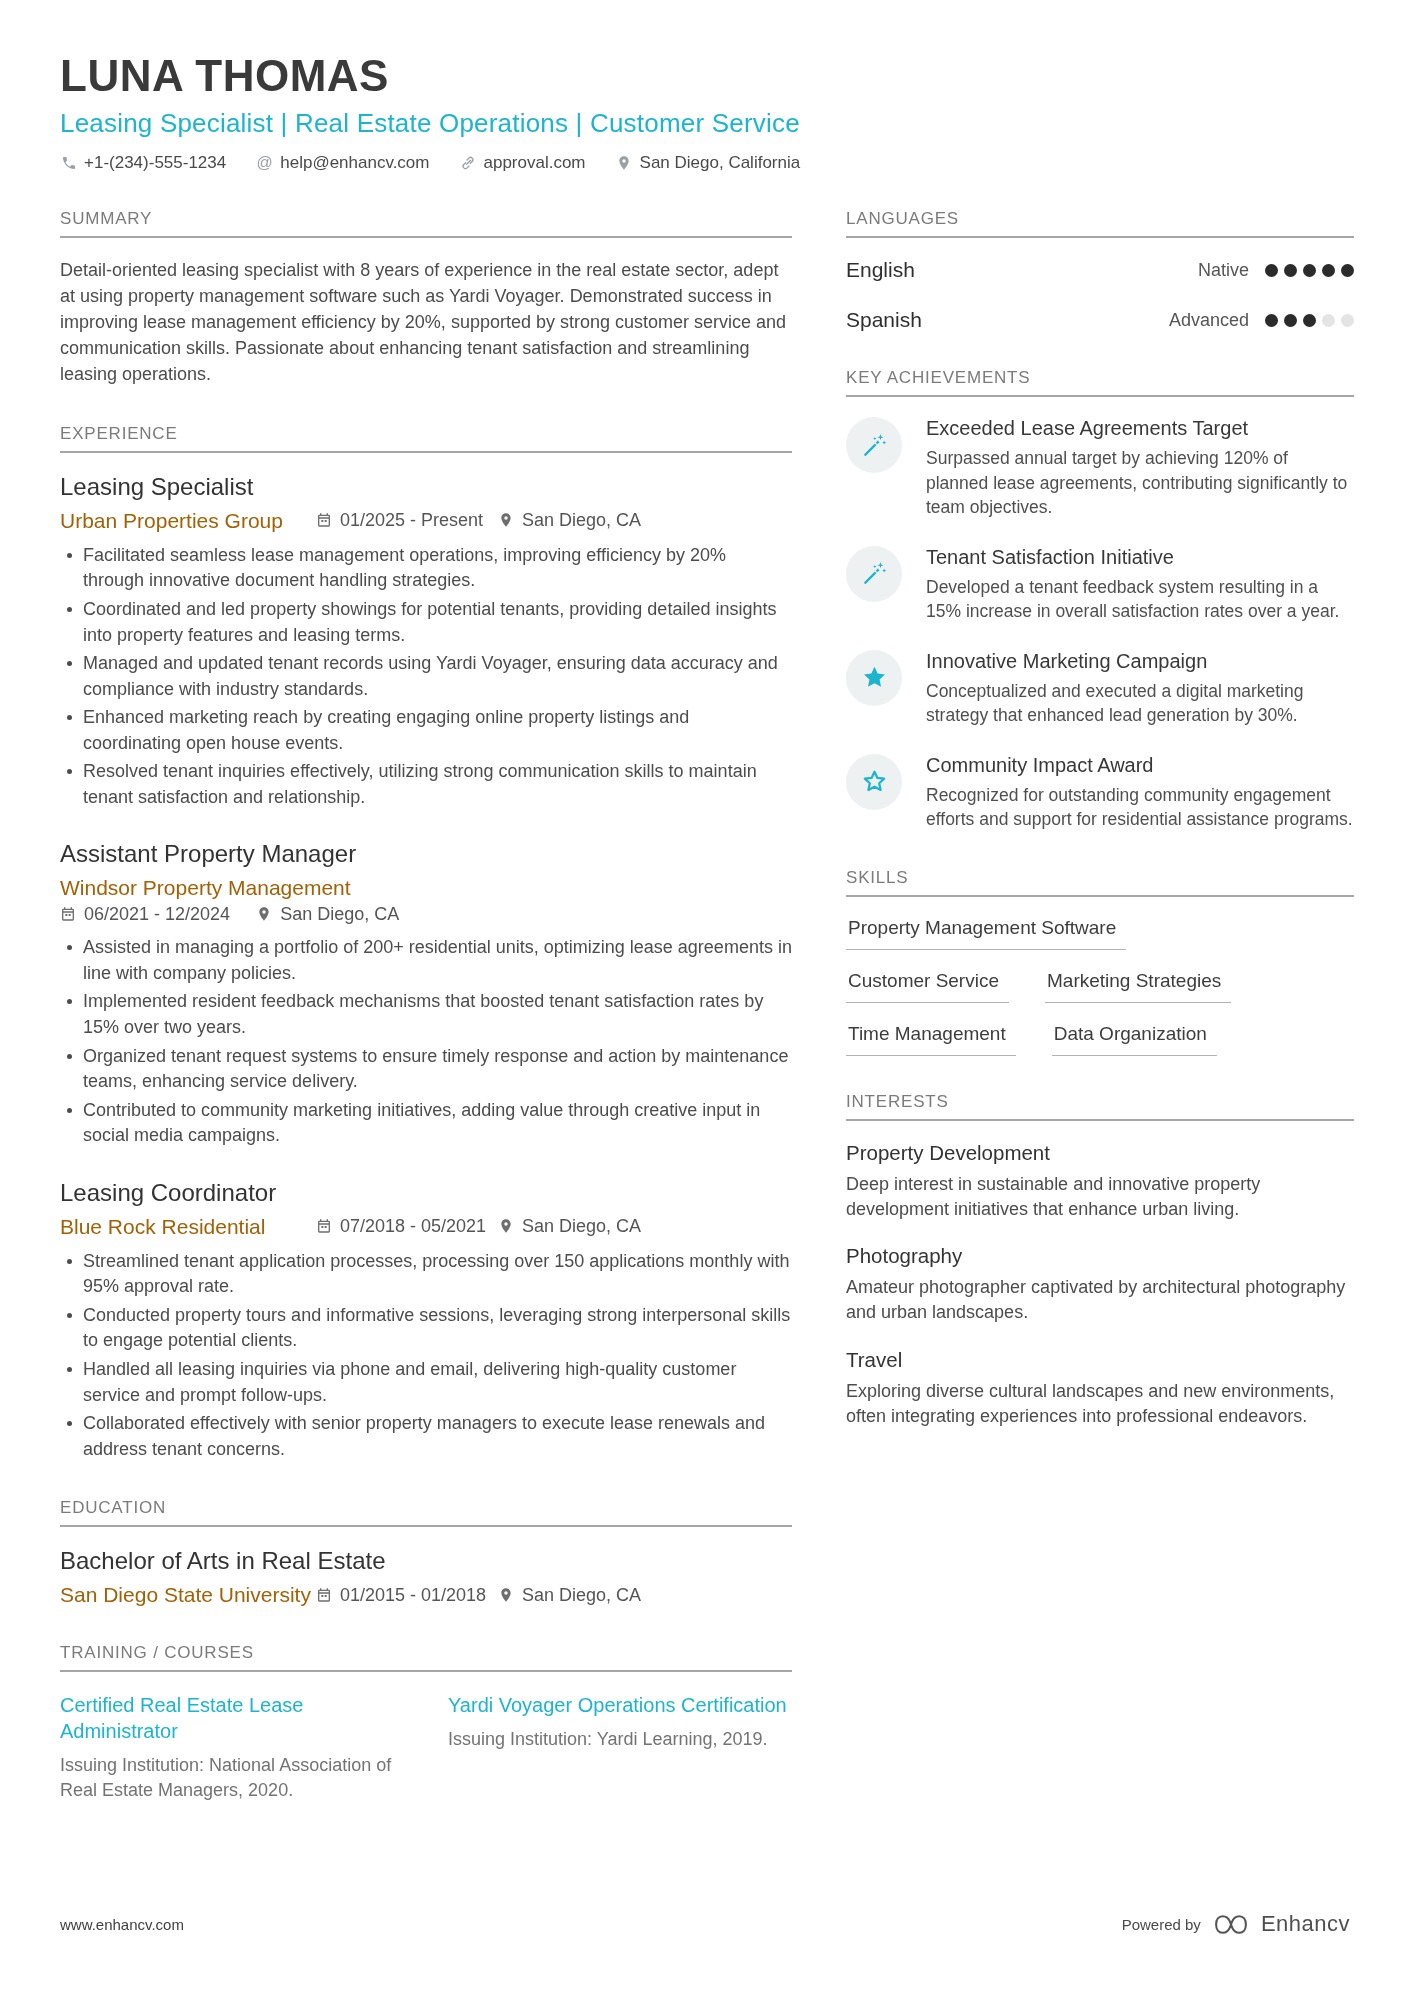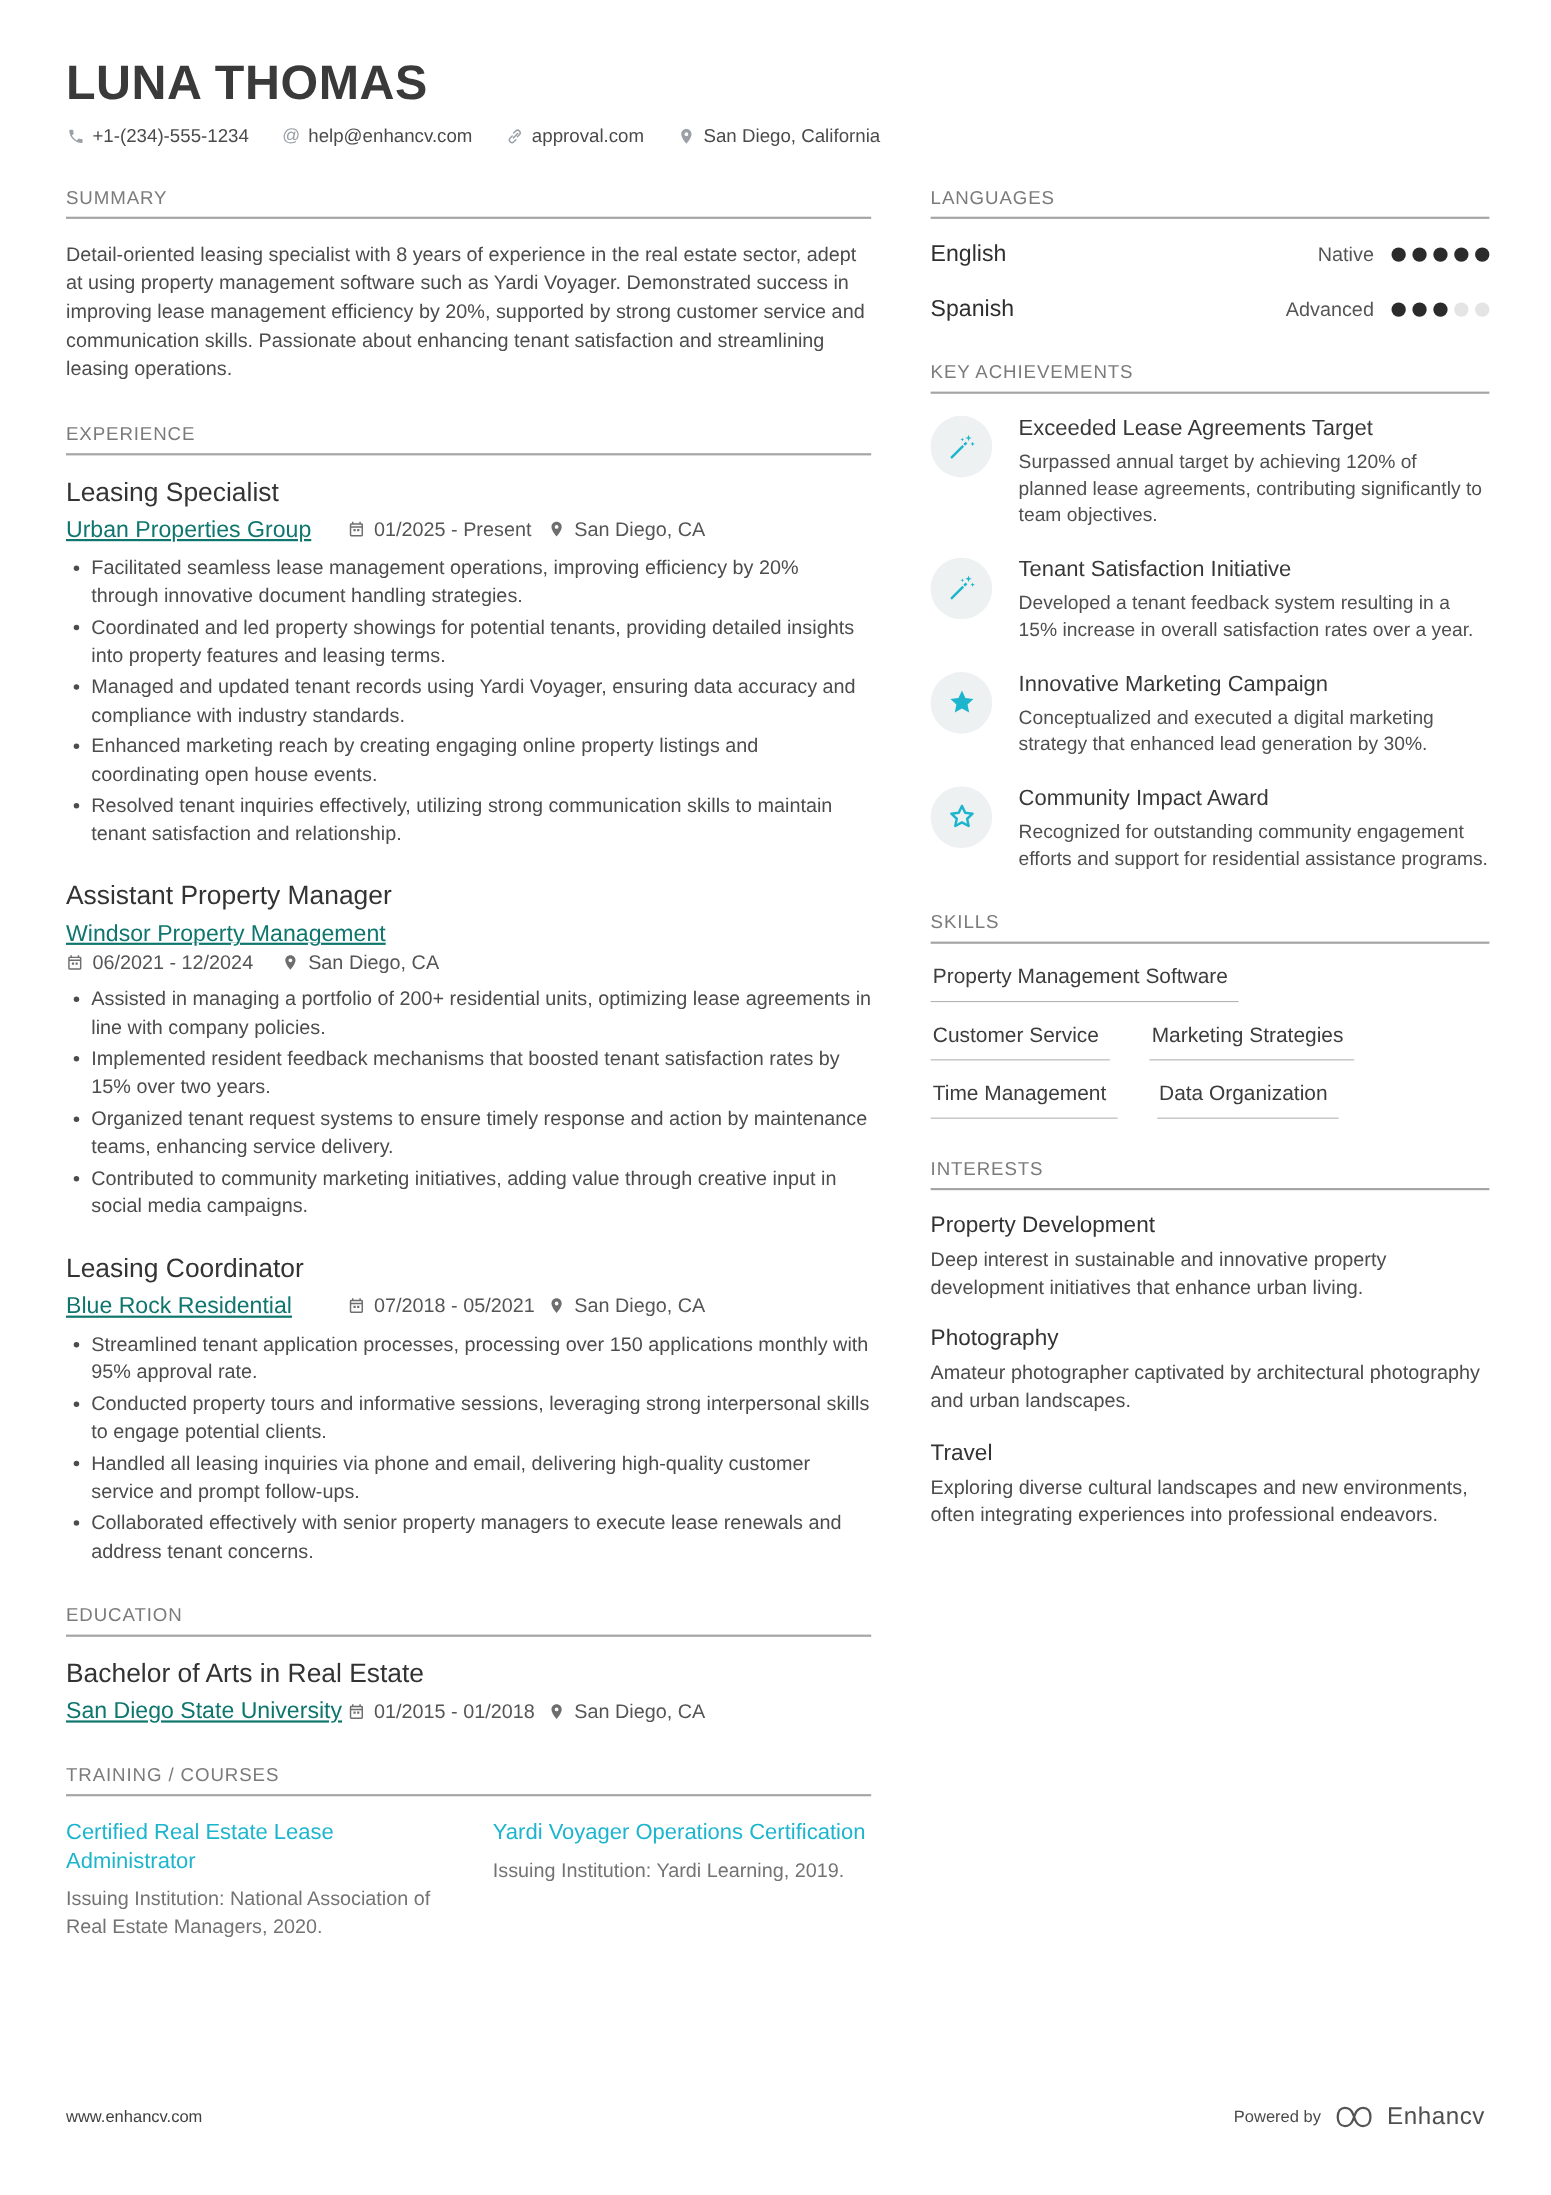--- a/index.html
+++ b/index.html
@@ -34,21 +34,21 @@
   section { margin-bottom: 36px; }
   .sec-heading {
     font-size: 17px; font-weight: 400; color: #7b7b7b;
     letter-spacing: 0.8px; text-transform: uppercase;
     border-bottom: 2px solid #a5a5a5; padding-bottom: 7px; margin-bottom: 20px;
   }
   .body-text { font-size: 18px; line-height: 1.44; color: #4c4c4c; }
   
   .job { margin-bottom: 30px; }
   .job-title { font-size: 24px; color: #333333; margin-bottom: 8px; }
-  .company { font-size: 21px; color: #0f766e; text-decoration: underline; }
+  .company { font-size: 21px; color: #a16207; }
   .meta-grid { display: grid; grid-template-columns: 256px 182px auto; align-items: center; margin: 4px 0 10px 0; }
   .meta-row { display: flex; gap: 26px; align-items: center; margin: 4px 0 10px 0; }
   .meta-item { display: inline-flex; align-items: center; gap: 7px; font-size: 18px; color: #555555; }
   .meta-item .ic { display: inline-flex; width: 17px; height: 17px; }
   .company-line { margin-bottom: 2px; }
   ul.bullets { list-style: none; }
   ul.bullets li {
     position: relative; padding-left: 23px;
     font-size: 18px; line-height: 1.42; color: #4c4c4c; margin-bottom: 3px;
   }
@@ -99,20 +99,21 @@
   .brand-name { font-size: 22px; color: #4f4f4f; letter-spacing: 0.5px; }
   .logo-wrap { display: inline-flex; align-items: center; }
 </style>
 </head>
 <body>
 
 <div class="page">
 
   <header>
     <h1 class="name">LUNA THOMAS</h1>
+    <h2 class="job-headline">Leasing Specialist | Real Estate Operations | Customer Service</h2>
     <div class="contact-row" id="contact-row">
         <span class="contact-item">
           <span class="ic">
             <svg viewBox="0 0 24 24" width="16" height="16">
               <path fill="#9aa0a6" d="M6.6 10.8c1.5 2.9 3.8 5.2 6.7 6.7l2.2-2.2c.3-.3.7-.4 1-.2 1.1.4 2.4.6 3.6.6.6 0 1 .4 1 1V20c0 .6-.4 1-1 1C10.9 21 3 13.1 3 3.9c0-.6.4-1 1-1h3.4c.6 0 1 .4 1 1 0 1.3.2 2.5.6 3.6.1.3 0 .7-.2 1l-2.2 2.3z"></path>
             </svg>
           </span>
           <span>+1-(234)-555-1234</span>
         </span>
         <span class="contact-item">

